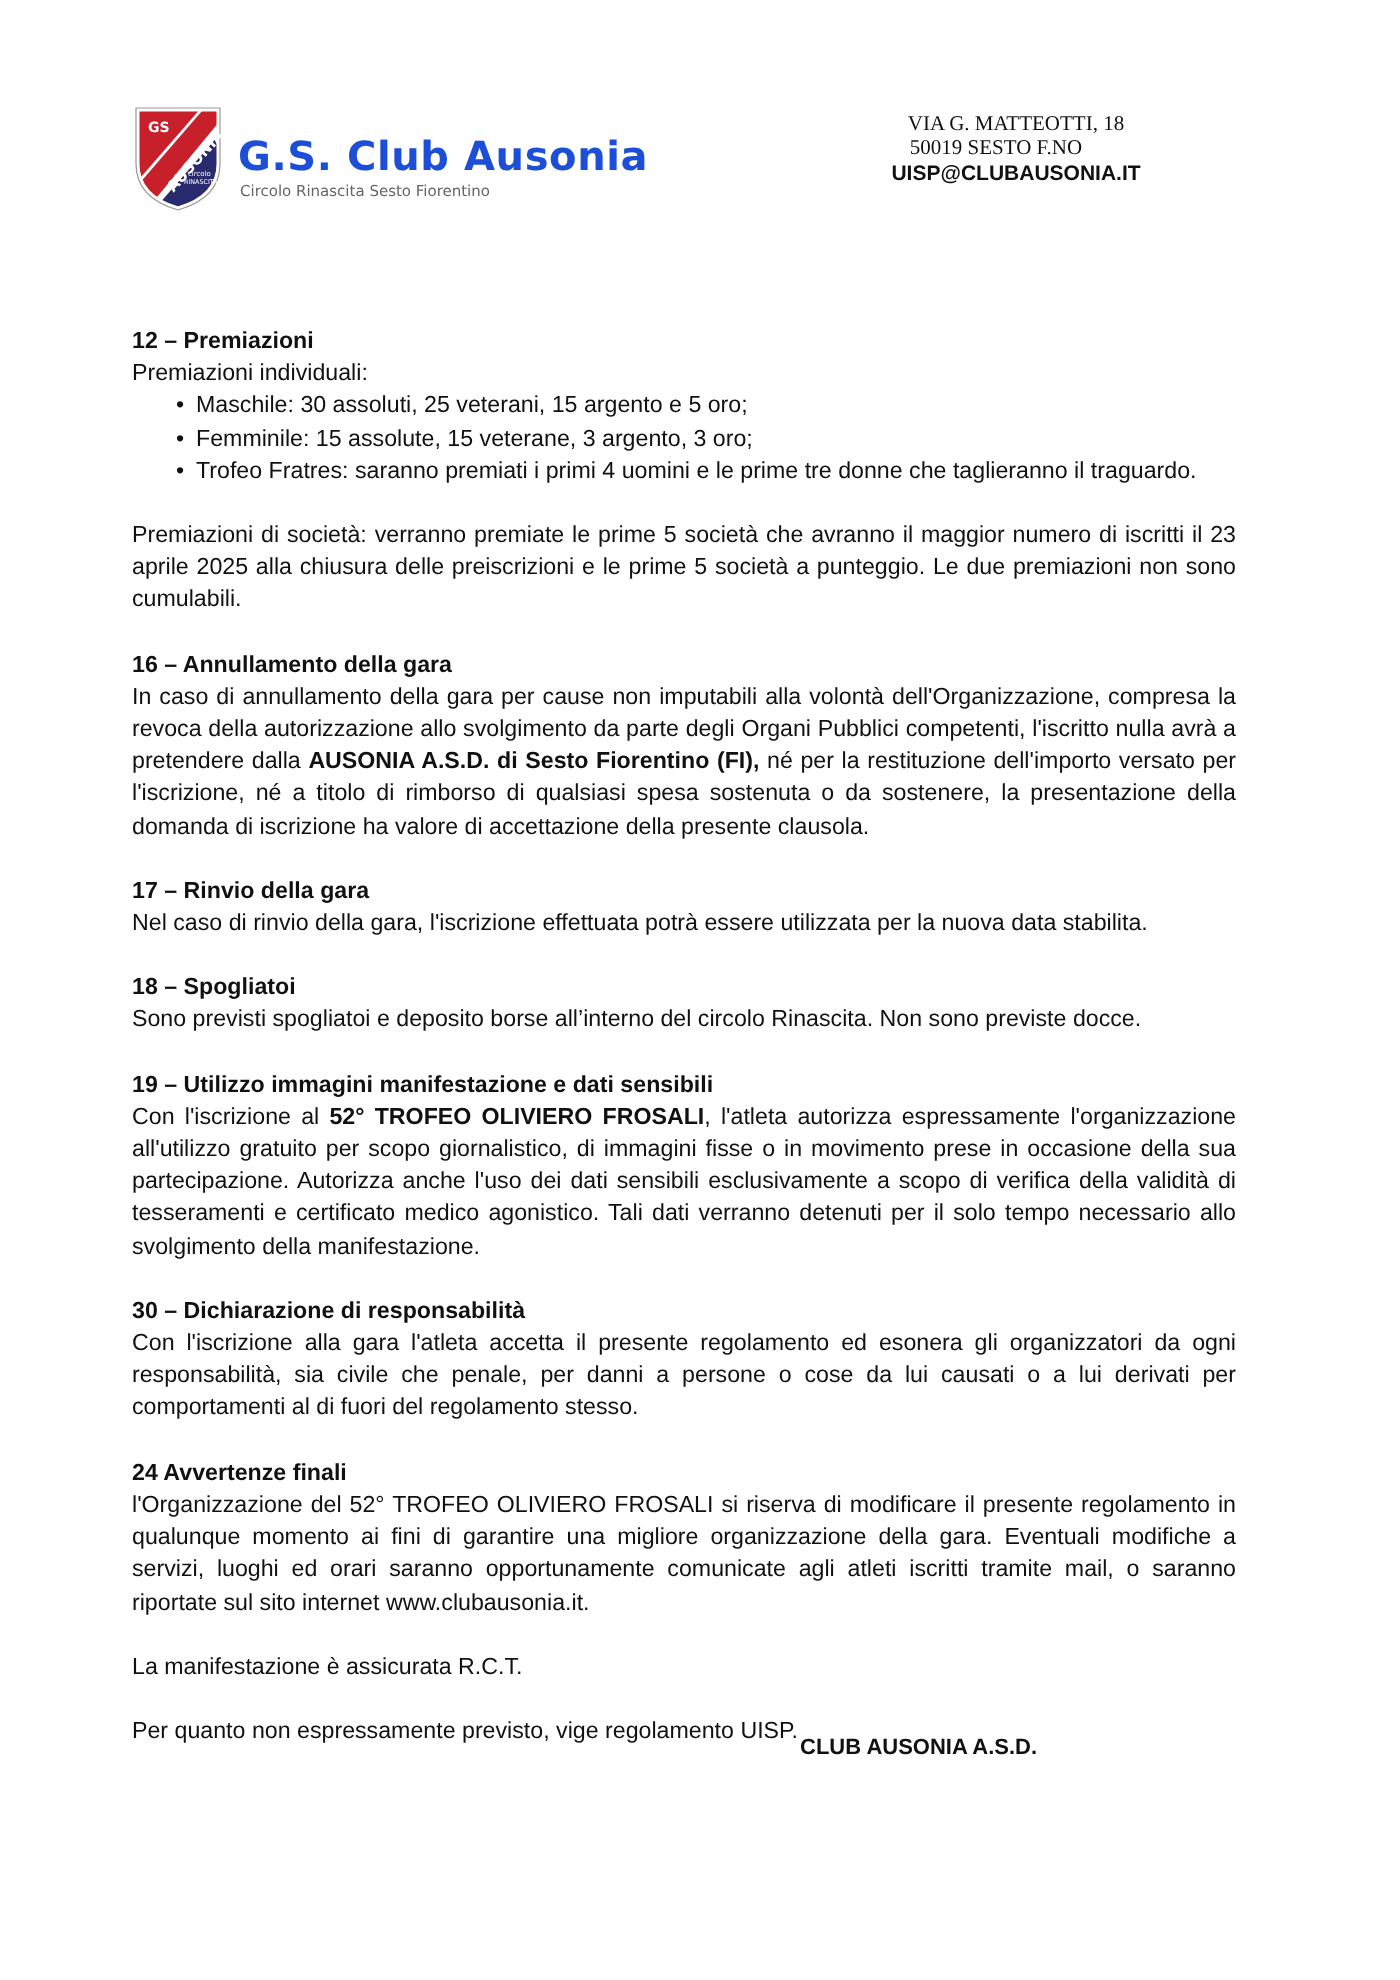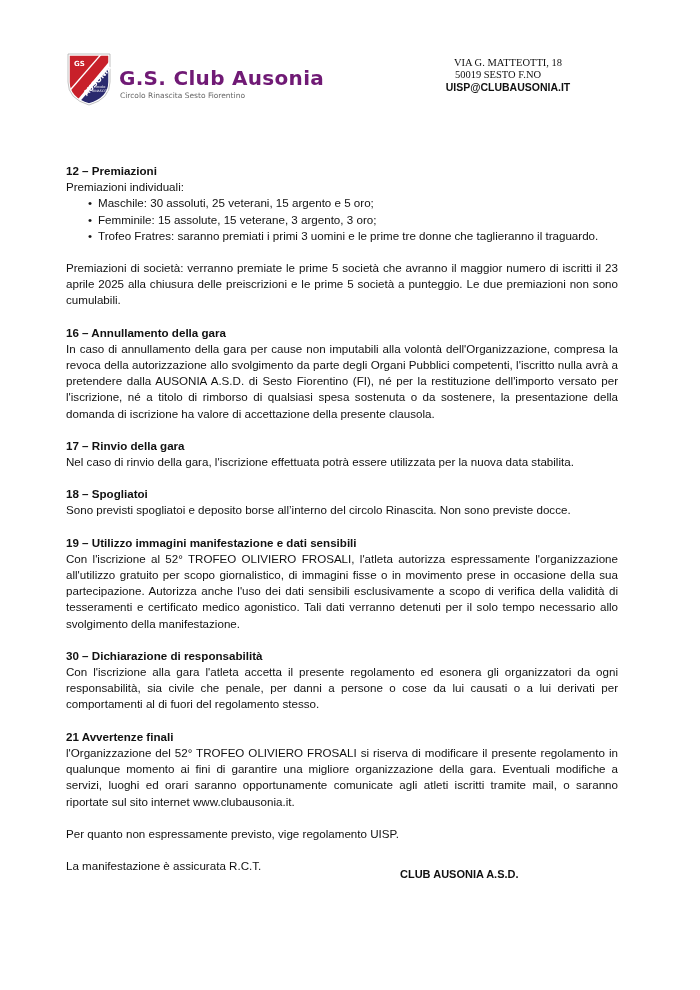--- a/index.html
+++ b/index.html
@@ -1,33 +1,33 @@
 <!DOCTYPE html>
 <html><head>
 <meta charset="utf-8">
 <style>
   html, body { margin:0; padding:0; background:#ffffff; }
   body { width:700px; height:990px; position:relative; overflow:hidden; font-family:"Liberation Sans", sans-serif; color:#111; }
   .header { position:absolute; left:0; top:0; width:700px; height:120px; }
   .logo { position:absolute; left:66px; top:52px; width:46px; height:54px; }
-  .brand-title { position:absolute; left:119px; top:66px; font-family:"DejaVu Sans", sans-serif; font-weight:bold; font-size:20px; color:#701a75; letter-spacing:0.3px; white-space:nowrap; }
+  .brand-title { position:absolute; left:119px; top:66px; font-family:"DejaVu Sans", sans-serif; font-weight:bold; font-size:20px; color:#1d4ed8; letter-spacing:0.3px; white-space:nowrap; }
   .brand-sub { position:absolute; left:120px; top:91px; font-family:"DejaVu Sans", sans-serif; font-size:7.5px; color:#666; white-space:nowrap; }
   .addr { position:absolute; left:438px; top:57px; width:140px; text-align:center; font-family:"Liberation Serif", serif; font-size:10.5px; line-height:12px; color:#111; }
   .addr .l2 { padding-right:20px; }
   .addr .mail { font-family:"Liberation Sans", sans-serif; font-weight:bold; font-size:10.5px; }
   .content { position:absolute; left:66px; top:163px; width:552px; font-size:11.6px; line-height:16.2px; }
   .section { margin-bottom:16px; }
   .h { font-weight:bold; }
   .p { text-align:justify; }
   .bullets { margin:0; padding:0 0 0 24px; list-style:none; }
   .bullets li { position:relative; padding-left:8px; }
   .bullets li::before { content:"\2022"; position:absolute; left:-2px; top:0; }
   .gap { height:16px; }
   .sign { position:absolute; left:400px; top:868px; font-weight:bold; font-size:11px; }
-  b.inl { font-weight:normal; }
+  b.inl { font-weight:bold; }
 </style>
 </head>
 <body>
 
 <div class="header">
   <div class="logo">
     <svg width="46" height="54" viewBox="0 0 46 54">
       <defs>
         <clipPath id="shield">
             <path d="M3 3 L43 3 L43 30 Q43 46 23 52 Q3 46 3 30 Z"></path>
@@ -57,21 +57,21 @@
 </div>
 
 <div class="content">
 
   <div class="section">
     <div class="h">12 – Premiazioni</div>
     <div>Premiazioni individuali:</div>
     <ul class="bullets">
       <li>Maschile: 30 assoluti, 25 veterani, 15 argento e 5 oro;</li>
       <li>Femminile: 15 assolute, 15 veterane, 3 argento, 3 oro;</li>
-      <li>Trofeo Fratres: saranno premiati i primi 3 uomini e le prime tre donne che taglieranno il traguardo.</li>
+      <li>Trofeo Fratres: saranno premiati i primi 4 uomini e le prime tre donne che taglieranno il traguardo.</li>
     </ul>
     <div class="gap"></div>
     <div class="p">Premiazioni di società: verranno premiate le prime 5 società che avranno il maggior numero di iscritti il 23 aprile 2025 alla chiusura delle preiscrizioni e le prime 5 società a punteggio. Le due premiazioni non sono cumulabili.</div>
   </div>
 
   <div class="section">
     <div class="h">16 – Annullamento della gara</div>
     <div class="p"><span>In caso di annullamento della gara per cause non imputabili alla volontà dell'Organizzazione, compresa la revoca della autorizzazione allo svolgimento da parte degli Organi Pubblici competenti, l'iscritto nulla avrà a pretendere dalla </span><b class="inl">AUSONIA A.S.D. di Sesto Fiorentino (FI),</b><span> né per la restituzione dell'importo versato per l'iscrizione, né a titolo di rimborso di qualsiasi spesa sostenuta o da sostenere, la presentazione della domanda di iscrizione ha valore di accettazione della presente clausola.</span></div>
   </div>
 
@@ -89,21 +89,21 @@
     <div class="h">19 – Utilizzo immagini manifestazione e dati sensibili</div>
     <div class="p"><span>Con l'iscrizione al </span><b class="inl">52° TROFEO OLIVIERO FROSALI</b><span>, l'atleta autorizza espressamente l'organizzazione all'utilizzo gratuito per scopo giornalistico, di immagini fisse o in movimento prese in occasione della sua partecipazione. Autorizza anche l'uso dei dati sensibili esclusivamente a scopo di verifica della validità di tesseramenti e certificato medico agonistico. Tali dati verranno detenuti per il solo tempo necessario allo svolgimento della manifestazione.</span></div>
   </div>
 
   <div class="section">
     <div class="h">30 – Dichiarazione di responsabilità</div>
     <div class="p">Con l'iscrizione alla gara l'atleta accetta il presente regolamento ed esonera gli organizzatori da ogni responsabilità, sia civile che penale, per danni a persone o cose da lui causati o a lui derivati per comportamenti al di fuori del regolamento stesso.</div>
   </div>
 
   <div class="section">
-    <div class="h">21 Avvertenze finali</div>
+    <div class="h">24 Avvertenze finali</div>
     <div class="p">l'Organizzazione del 52° TROFEO OLIVIERO FROSALI si riserva di modificare il presente regolamento in qualunque momento ai fini di garantire una migliore organizzazione della gara. Eventuali modifiche a servizi, luoghi ed orari saranno opportunamente comunicate agli atleti iscritti tramite mail, o saranno riportate sul sito internet www.clubausonia.it.</div>
   </div>
 
+  <div class="section">La manifestazione è assicurata R.C.T.</div>
   <div class="section">Per quanto non espressamente previsto, vige regolamento UISP.</div>
-  <div class="section">La manifestazione è assicurata R.C.T.</div>
 </div>
 
 <div class="sign">CLUB AUSONIA A.S.D.</div>
 
 </body></html>

